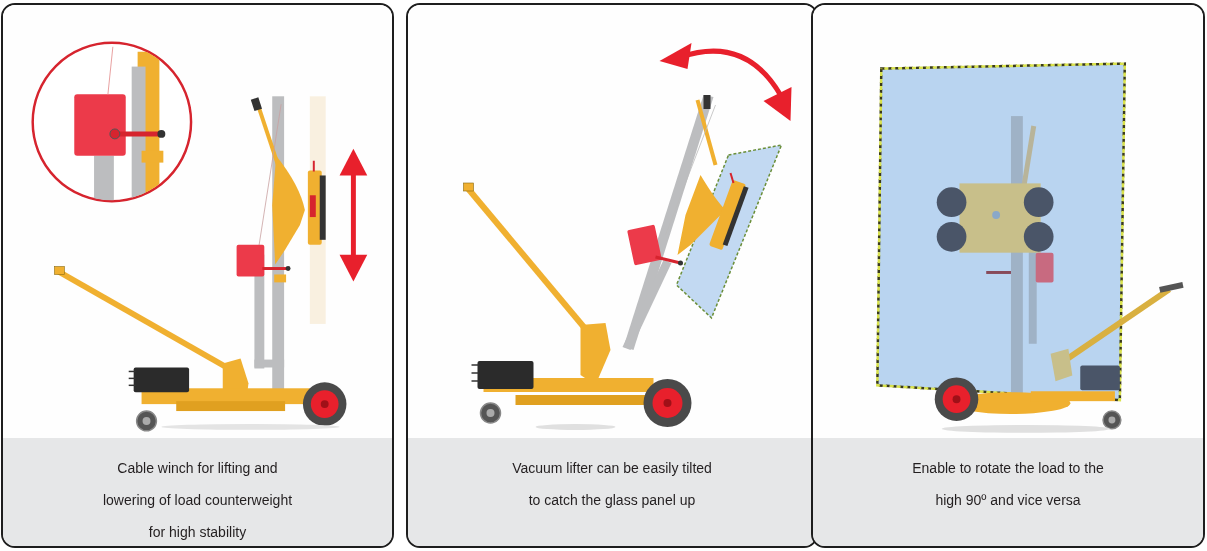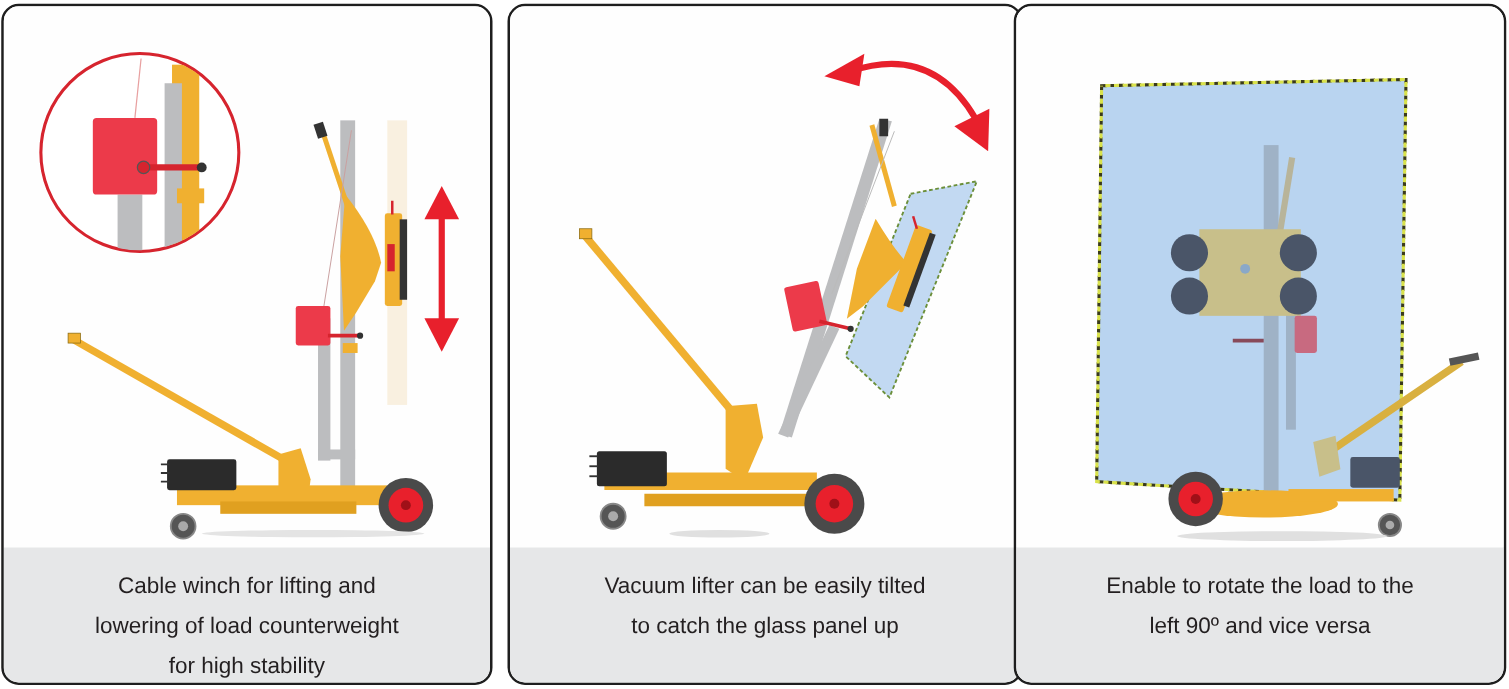--- a/index.html
+++ b/index.html
@@ -4,21 +4,21 @@
 <style>
   html,body{margin:0;padding:0;background:#ffffff;}
   body{width:1207px;height:551px;position:relative;overflow:hidden;font-family:"Liberation Sans","DejaVu Sans",sans-serif;}
   .panel{position:absolute;top:3px;height:545px;border:2.5px solid #1e1e1e;border-radius:14px;background:#ffffff;overflow:hidden;box-sizing:border-box;}
   .panel.p1{left:1px;width:393px;}
   .panel.p2{left:406px;width:412px;}
   .panel.p3{left:811px;width:394px;}
   .illus{position:absolute;left:0;top:0;width:100%;height:433px;background:#fefefe;}
   .illus svg{position:absolute;left:0;top:0;width:100%;height:100%;}
   .caption{position:absolute;left:0;top:433px;width:100%;height:112px;background:#e6e7e8;display:flex;justify-content:center;align-items:flex-start;padding-top:14px;box-sizing:border-box;}
-  .caption-text{font-family:"Liberation Sans","DejaVu Sans",sans-serif;font-size:18px;line-height:32px;color:#231f20;text-align:center;white-space:pre-line;}
+  .caption-text{font-family:"Liberation Sans","DejaVu Sans",sans-serif;font-size:14px;line-height:32px;color:#231f20;text-align:center;white-space:pre-line;}
 </style>
 </head>
 <body>
 
 <div class="panel p1">
   <div class="illus">
     <svg viewBox="0 0 393 433">
 
       <g>
         <circle cx="110" cy="116" r="80" fill="#ffffff" stroke="#d6242e" stroke-width="2.5"></circle>
@@ -182,15 +182,15 @@
       <circle cx="145" cy="396" r="14" fill="#e8202c"></circle>
       <circle cx="145" cy="396" r="4" fill="#a01018"></circle>
 
       <circle cx="302" cy="417" r="9" fill="#555" stroke="#888" stroke-width="1.5"></circle>
       <circle cx="302" cy="417" r="3.5" fill="#aaa"></circle>
       <ellipse cx="215" cy="426" rx="85" ry="4" fill="#e0e0e0"></ellipse>
     </svg>
   </div>
   <div class="caption">
     <div class="caption-text">Enable to rotate the load to the
-left 90º and vice versa</div>
+high 90º and vice versa</div>
   </div>
 </div>
 
 </body></html>

